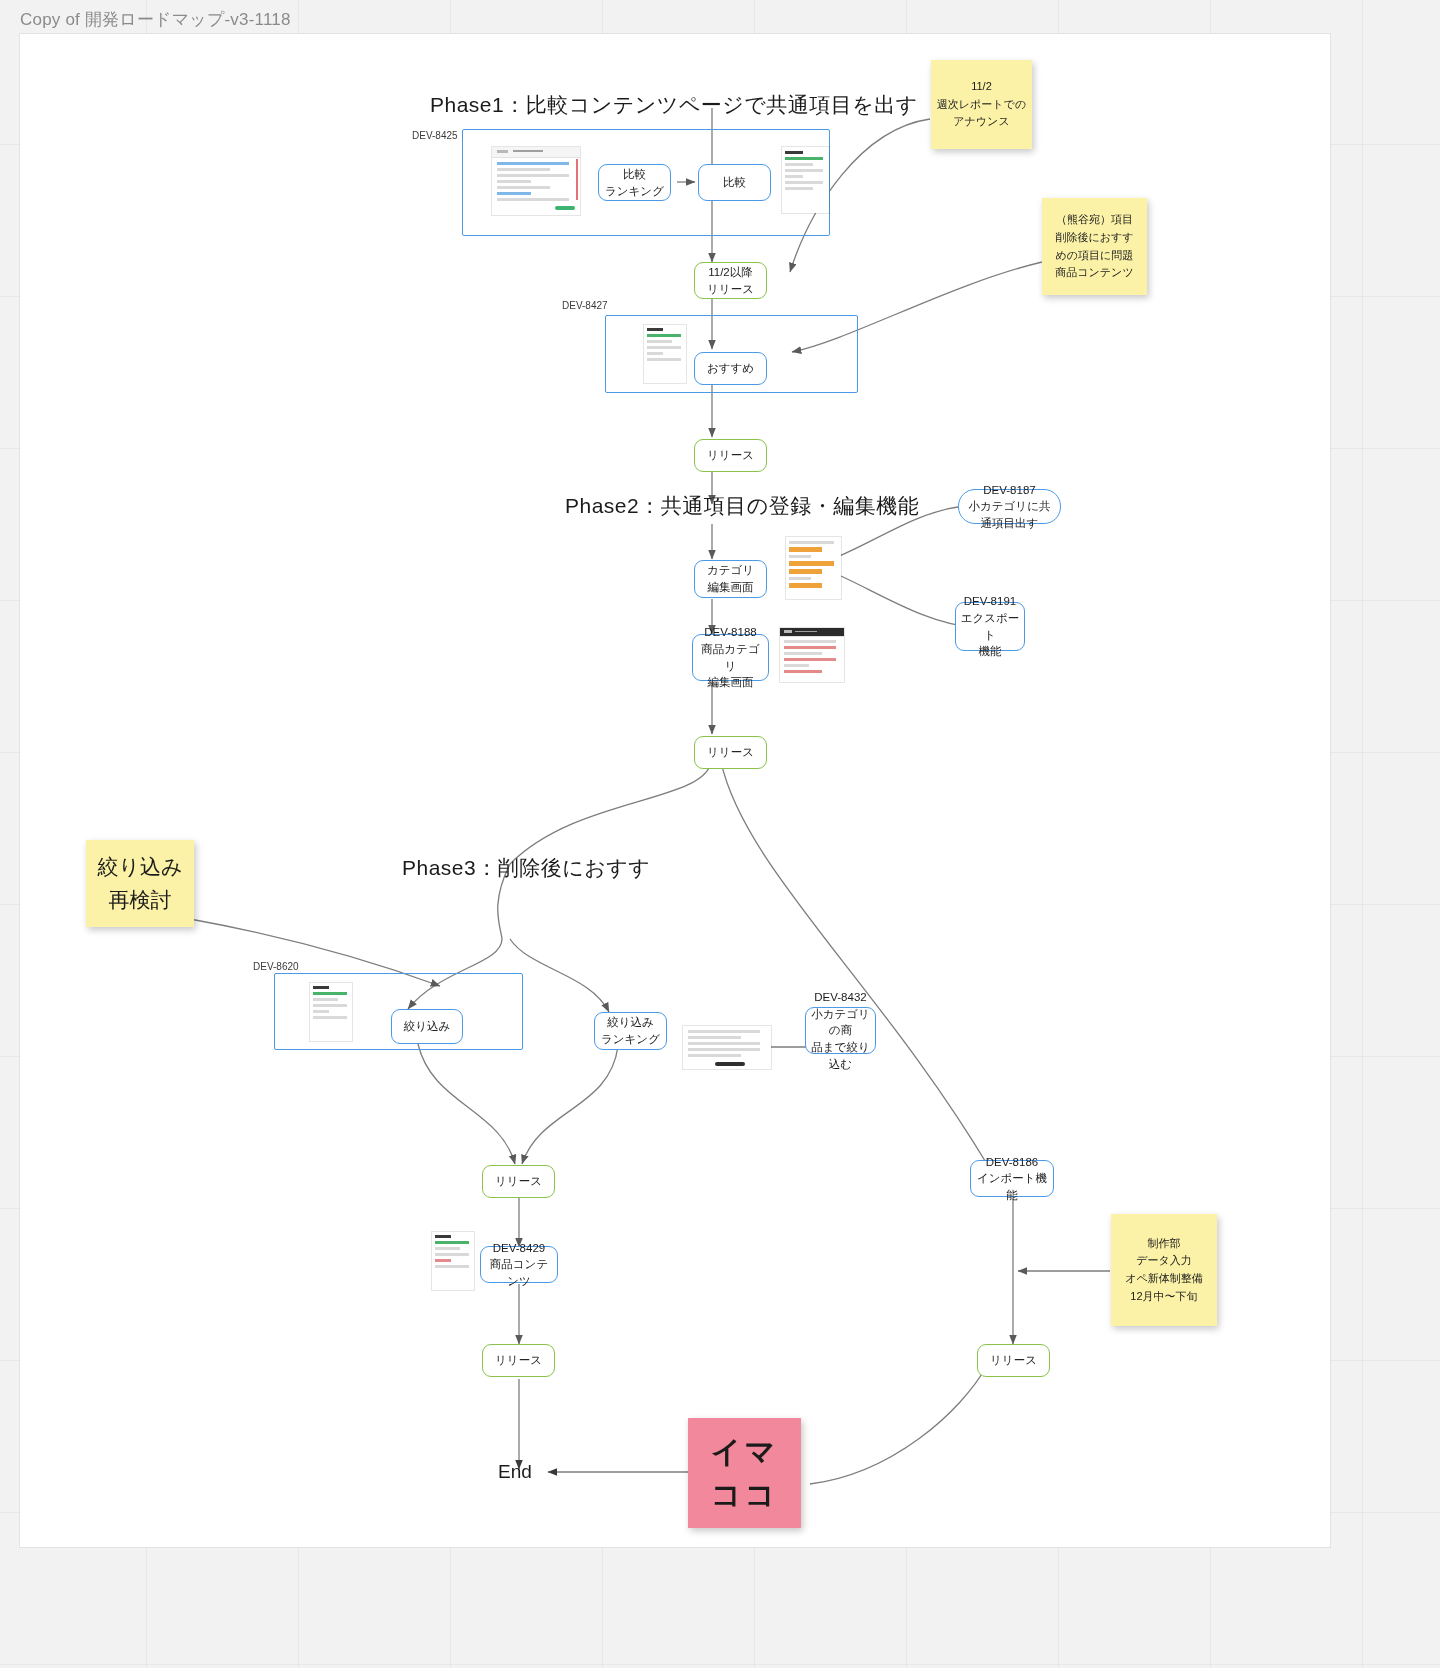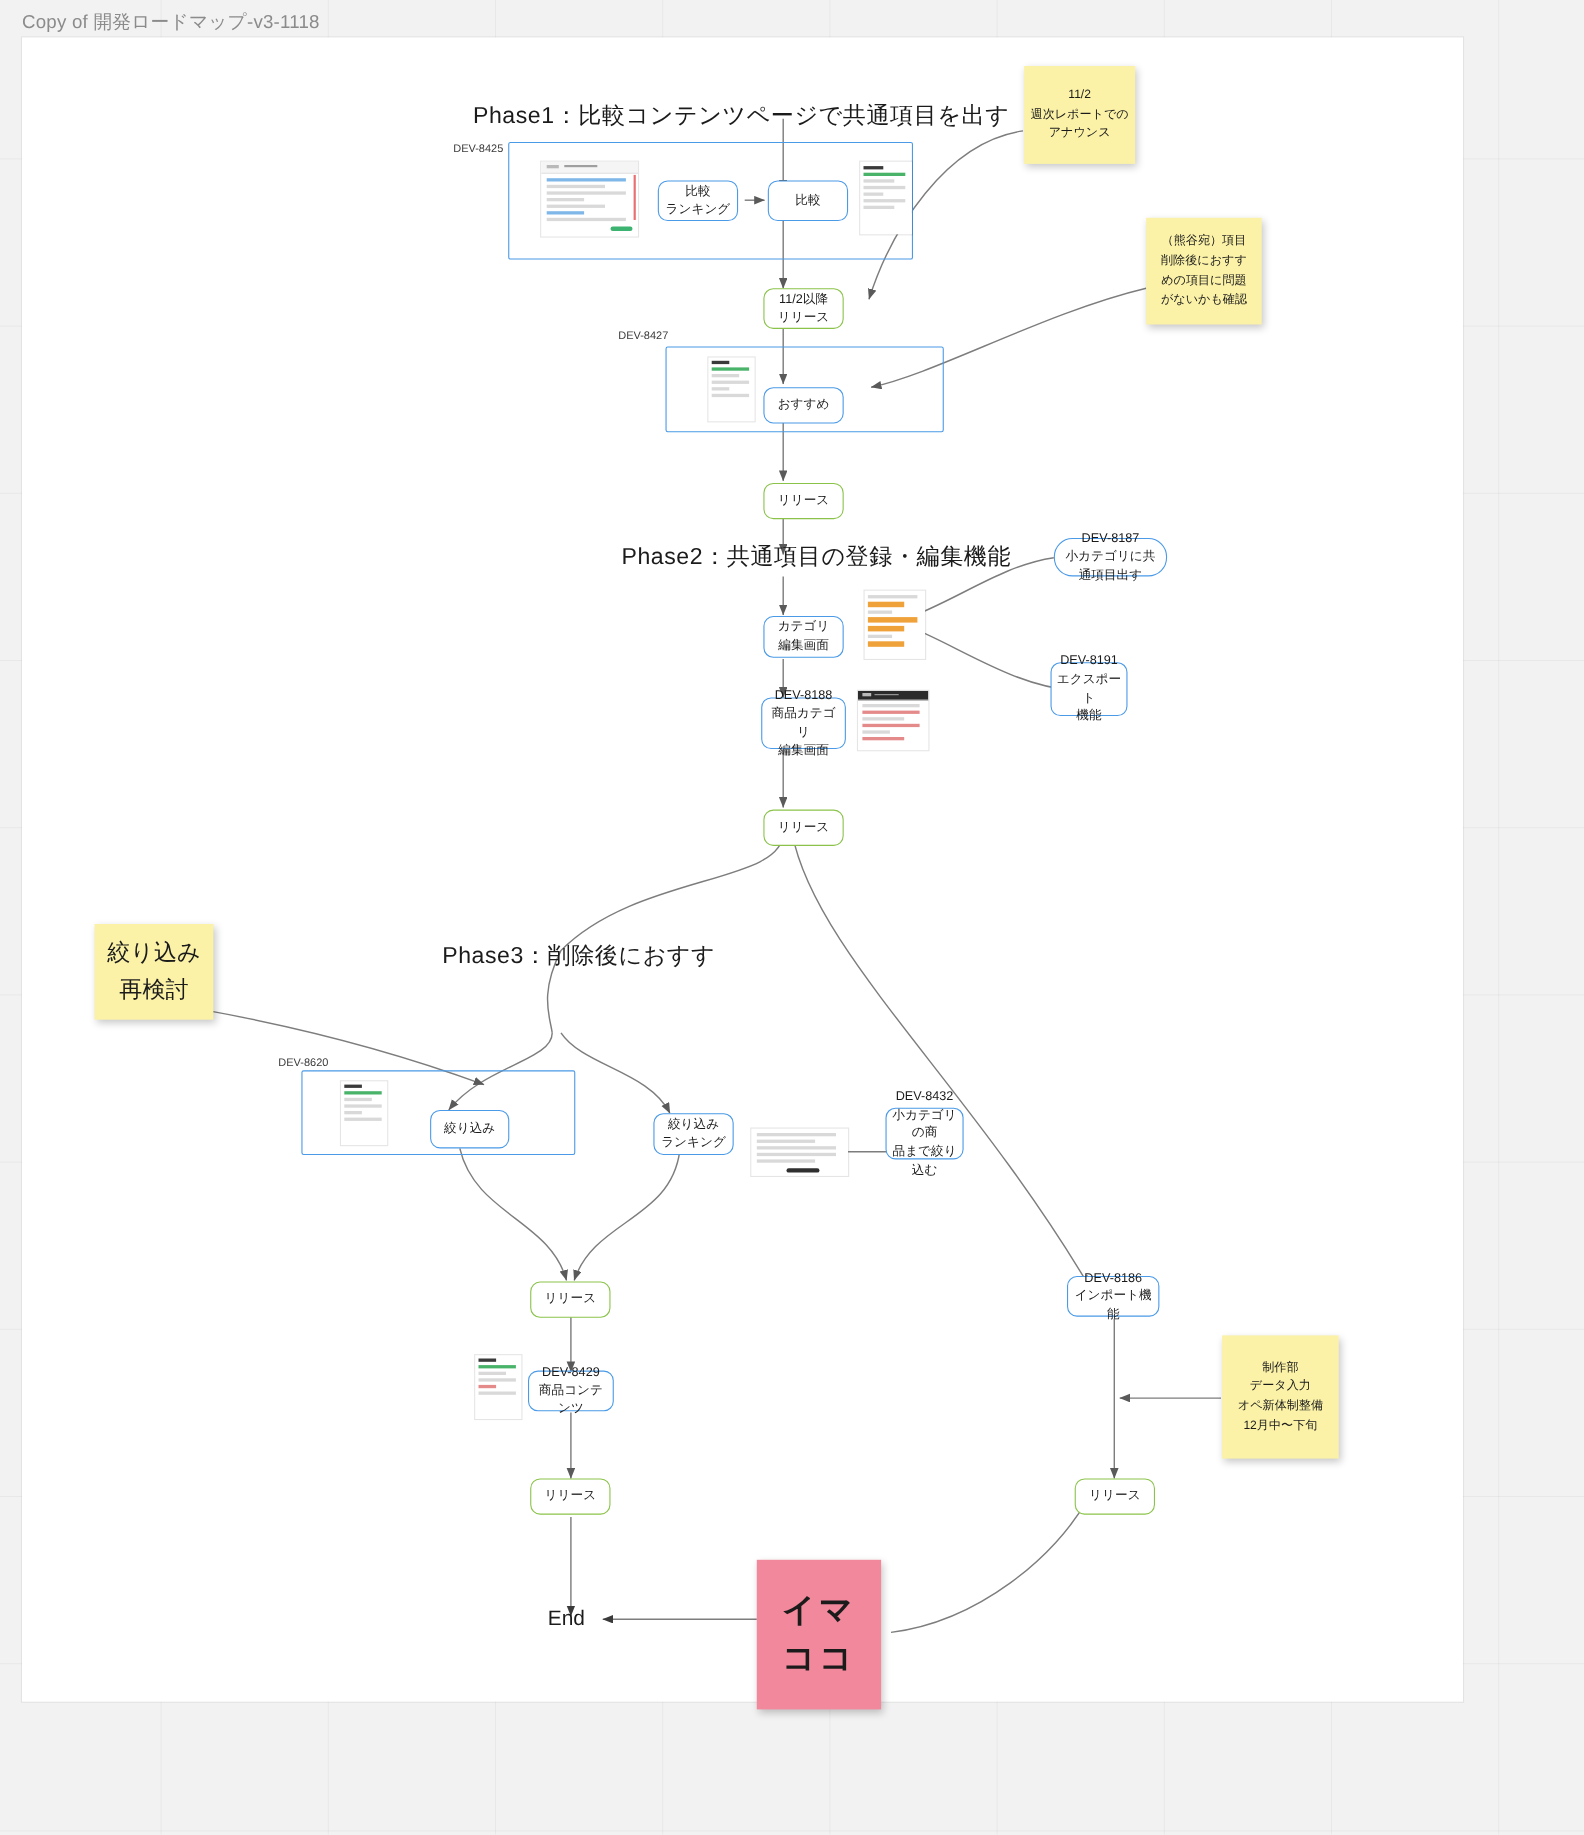--- a/index.html
+++ b/index.html
@@ -322,21 +322,21 @@
           <div class="r short"></div>
           <div class="r long"></div>
         </div>
       </div>
 
       <div class="node blue" style="left:674px; top:318px; width:73px; height:33px;">おすすめ</div>
 
       <div class="sticky" style="left:1022px; top:164px; width:105px; height:97px;">（熊谷宛）項目
 削除後におすす
 めの項目に問題
-がないかも確認</div>
+商品コンテンツ</div>
 
       <div class="node green" style="left:674px; top:405px; width:73px; height:33px;">リリース</div>
 
       <div class="phase-title" style="left:545px; top:458px;">Phase2：共通項目の登録・編集機能</div>
 
       <div class="node blue" style="left:674px; top:526px; width:73px; height:38px;">カテゴリ
 編集画面</div>
 
       <div class="thumb" style="left:766px; top:503px; width:55px; height:62px;">
         <div class="rows" style="padding-top:8%;">
@@ -435,20 +435,20 @@
       <div class="node blue" style="left:950px; top:1126px; width:84px; height:37px;">DEV-8186
 インポート機能</div>
 
       <div class="sticky" style="left:1091px; top:1180px; width:106px; height:112px;">制作部
 データ入力
 オペ新体制整備
 12月中〜下旬</div>
 
       <div class="node green" style="left:957px; top:1310px; width:73px; height:33px;">リリース</div>
 
-      <div class="sticky pink" style="left:668px; top:1384px; width:113px; height:136px;">イマ
+      <div class="sticky pink" style="left:668px; top:1384px; width:113px; height:110px;">イマ
 ココ</div>
 
       <div class="end-label" style="left:478px; top:1427px;">End</div>
 
     </div>
   </div>
 </div>
 
 </body></html>

